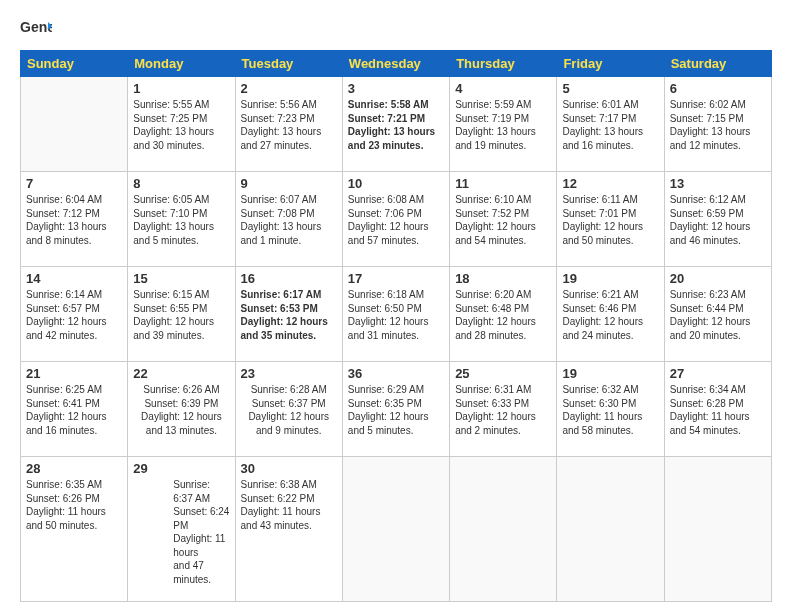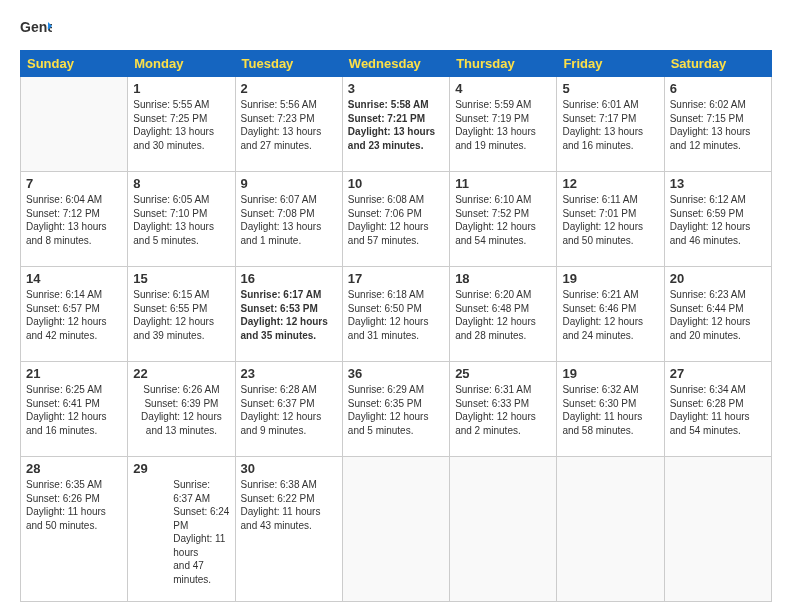--- a/index.html
+++ b/index.html
@@ -282,21 +282,21 @@
           </td>
           <td>
             <span class="day-num">22</span>
             <div class="cell-text" style="white-space: pre-line; text-align: center;">Sunrise: 6:26 AM
 Sunset: 6:39 PM
 Daylight: 12 hours
 and 13 minutes.</div>
           </td>
           <td>
             <span class="day-num">23</span>
-            <div class="cell-text" style="white-space: pre-line;">Sunrise: 6:28 AM
+            <div class="cell-text" style="white-space: pre-line; text-align: center;">Sunrise: 6:28 AM
 Sunset: 6:37 PM
 Daylight: 12 hours
 and 9 minutes.</div>
           </td>
           <td>
             <span class="day-num">36</span>
             <div class="cell-text" style="white-space: pre-line;">Sunrise: 6:29 AM
 Sunset: 6:35 PM
 Daylight: 12 hours
 and 5 minutes.</div>

